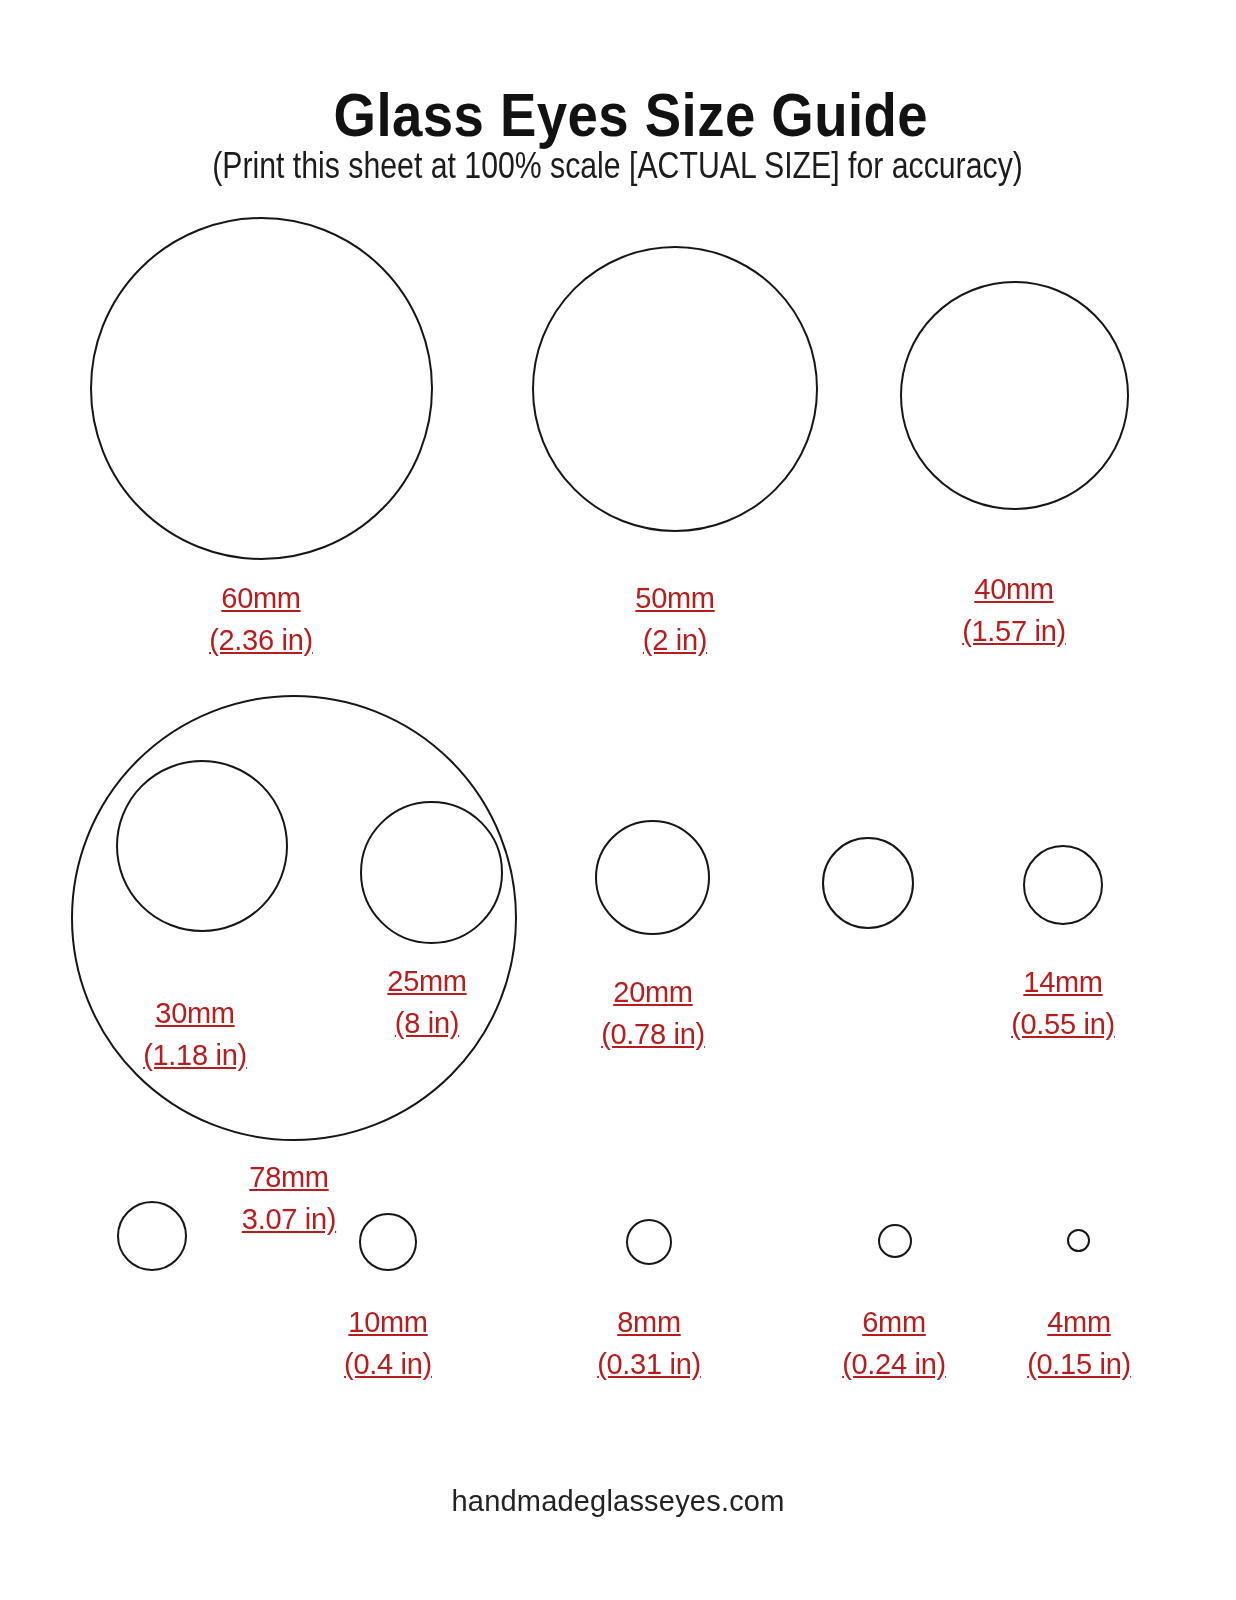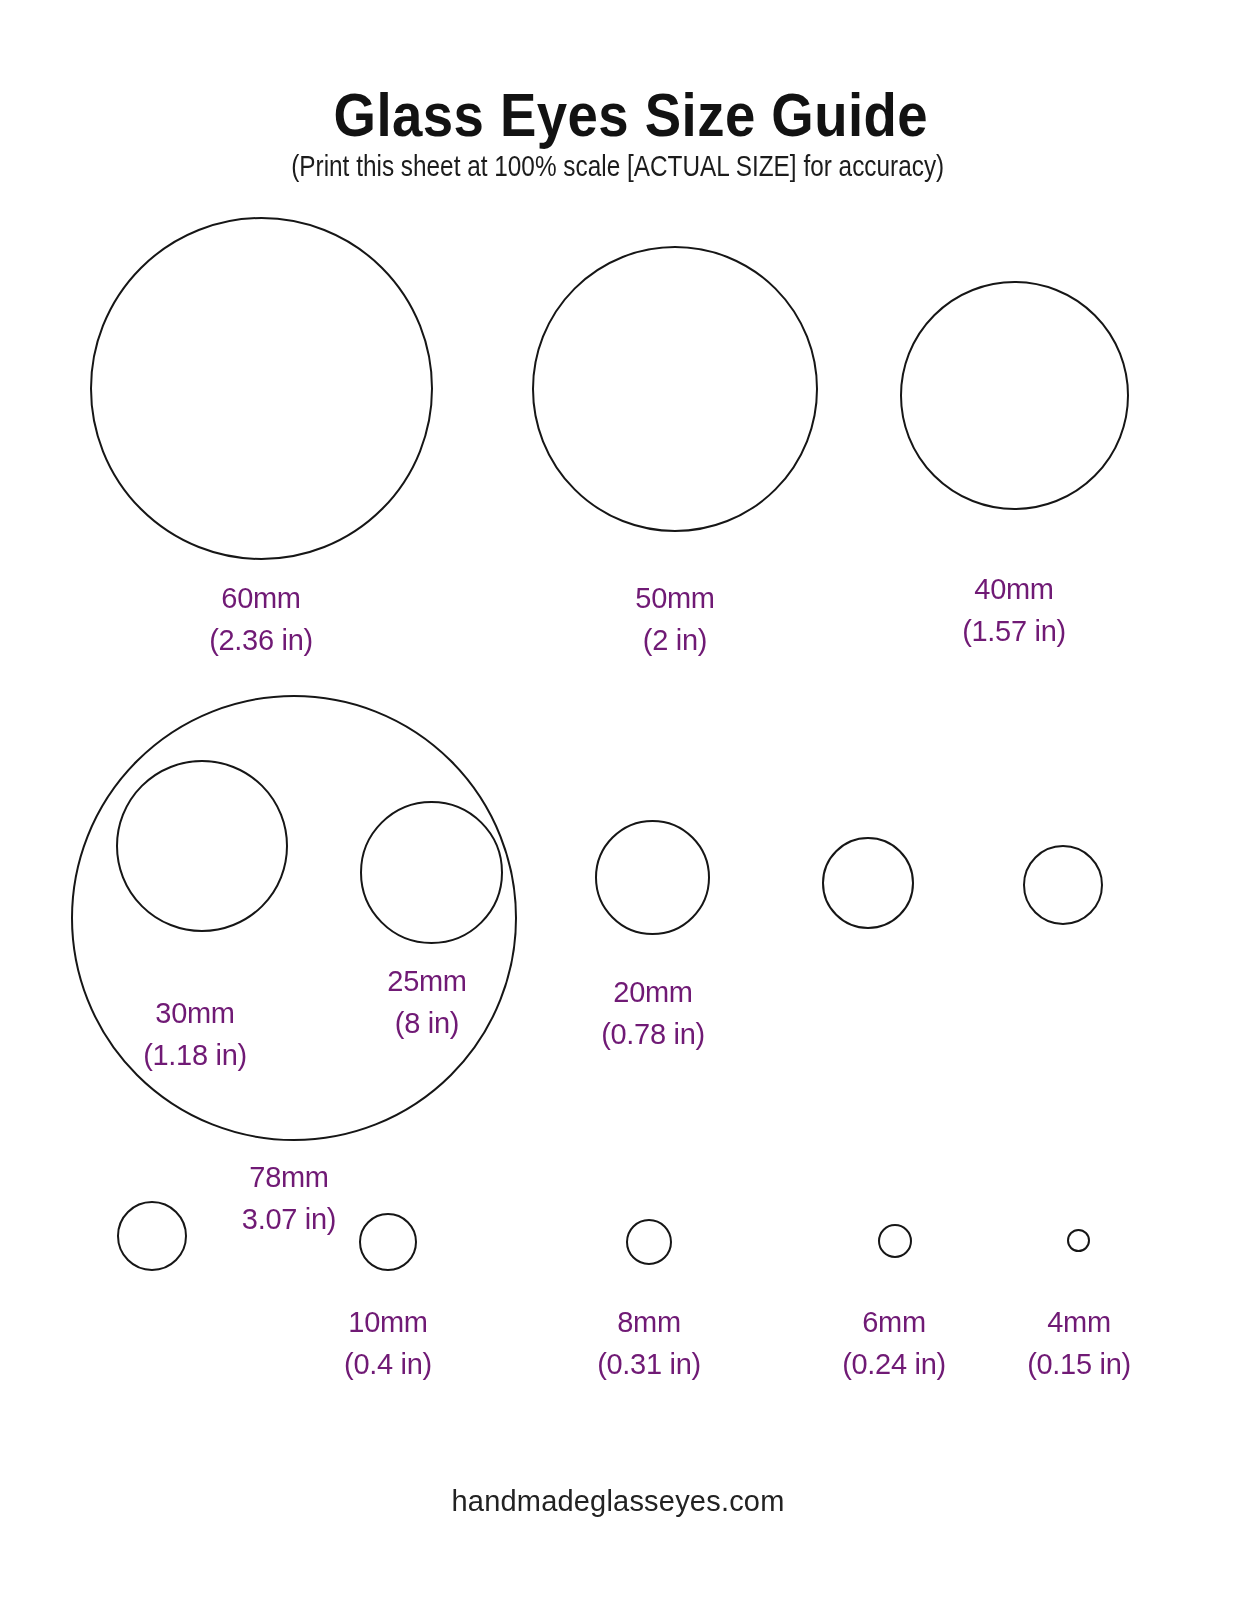--- a/index.html
+++ b/index.html
@@ -7,30 +7,30 @@
     position:relative;width:1236px;height:1600px;background:#ffffff;
     font-family:"Liberation Sans",sans-serif;color:#1a1a1a;overflow:hidden;
   }
   .title{
     position:absolute;left:0;right:0;top:84px;margin:0;text-align:center;
     font-size:62px;line-height:62px;font-weight:700;color:#121212;white-space:nowrap;padding-left:26px;
   }
   .title .squeeze{display:inline-block;transform:scaleX(0.88);transform-origin:50% 50%;letter-spacing:0.5px;}
   .subtitle{
     position:absolute;left:0;right:0;top:149px;margin:0;text-align:center;
-    font-size:29px;line-height:34px;font-weight:400;color:#1c1c1c;white-space:nowrap;
+    font-size:36px;line-height:34px;font-weight:400;color:#1c1c1c;white-space:nowrap;
   }
   .subtitle .squeeze{display:inline-block;transform:scaleX(0.84);transform-origin:50% 50%;}
   .circle{
     position:absolute;border:2.5px solid #161616;border-radius:50%;
     box-sizing:border-box;background:transparent;
   }
   .size-label{
     position:absolute;transform:translateX(-50%);text-align:center;
-    font-size:29px;line-height:42px;letter-spacing:-0.3px;color:#701a75;white-space:nowrap;
+    font-size:29px;line-height:42px;letter-spacing:-0.3px;color:#b91c1c;white-space:nowrap;text-decoration:underline;
   }
   .footer{
     position:absolute;left:0;right:0;top:1478px;margin:7px;text-align:center;
     font-size:29px;line-height:32px;color:#222222;letter-spacing:0.2px;
   }
 </style>
 </head>
 <body>
 
 <div class="page">
@@ -73,20 +73,24 @@
   </div>
 
   <div class="circle" style="left:595px;top:820px;width:115px;height:115px"></div>
   <div class="circle" style="left:822px;top:837px;width:92px;height:92px"></div>
   <div class="circle" style="left:1023px;top:845px;width:80px;height:80px"></div>
 
   <div class="size-label" style="left:653px;top:971px">
     <div>20mm</div>
     <div>(0.78 in)</div>
   </div>
+  <div class="size-label" style="left:1063px;top:961px">
+    <div>14mm</div>
+    <div>(0.55 in)</div>
+  </div>
 
   <div class="circle" style="left:117px;top:1201px;width:70px;height:70px"></div>
   <div class="circle" style="left:359px;top:1213px;width:58px;height:58px"></div>
   <div class="circle" style="left:626px;top:1219px;width:46px;height:46px"></div>
   <div class="circle" style="left:878px;top:1224px;width:34px;height:34px"></div>
   <div class="circle" style="left:1067px;top:1229px;width:23px;height:23px"></div>
 
   <div class="size-label" style="left:388px;top:1301px">
     <div>10mm</div>
     <div>(0.4 in)</div>

